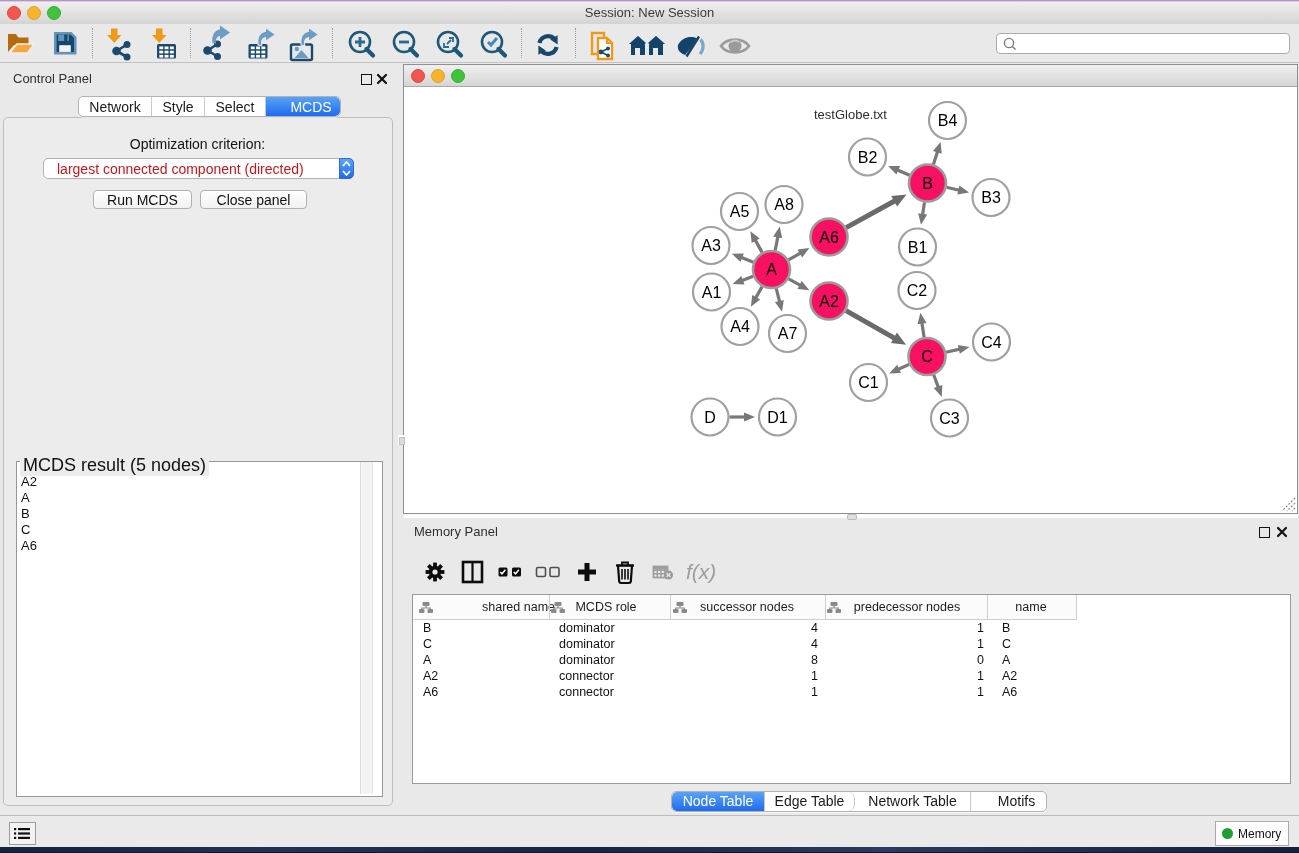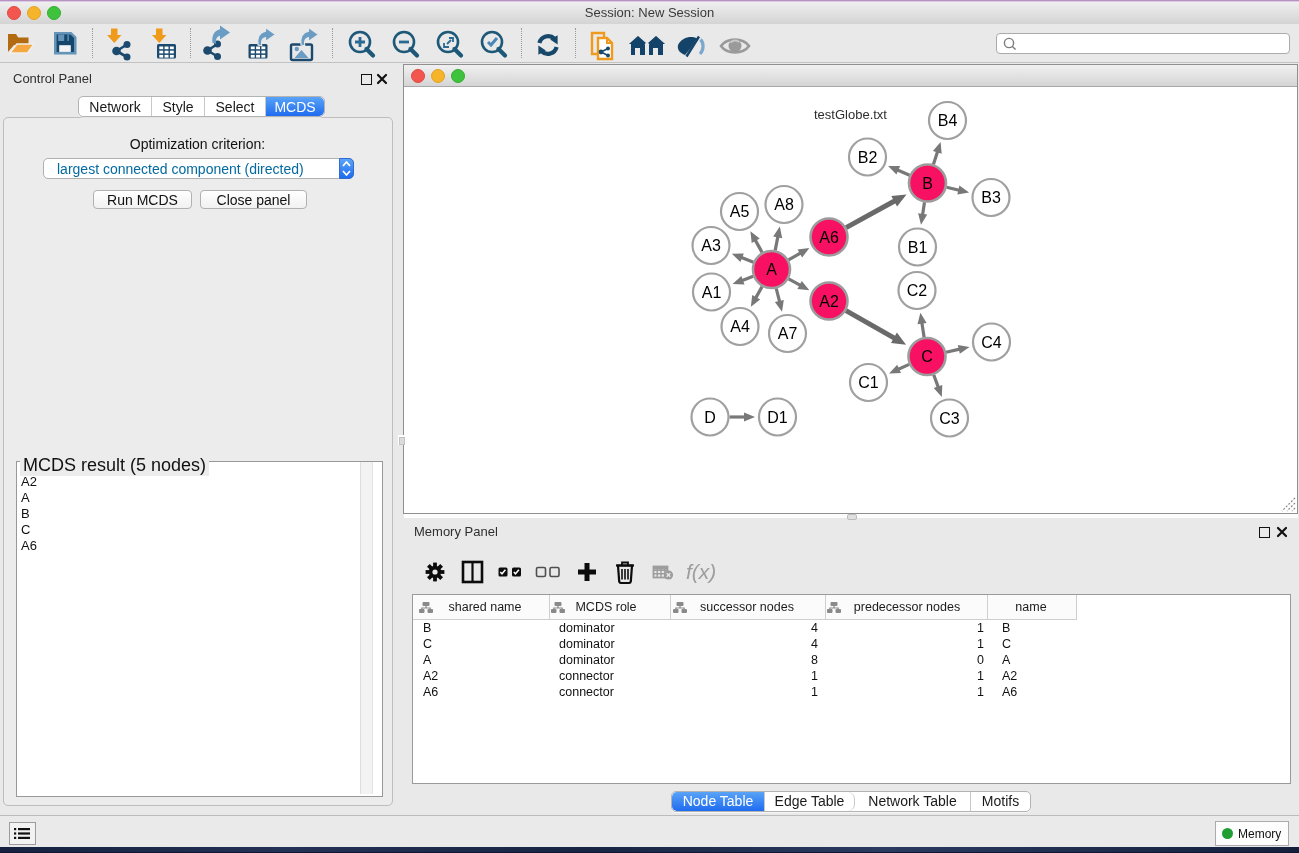--- a/index.html
+++ b/index.html
@@ -6,21 +6,21 @@
   body{width:1299px;height:853px;position:relative;overflow:hidden;
        font-family:"Liberation Sans",sans-serif;background:#e9e9e9;}
   .abs{position:absolute;}
   .ttl{font-size:13px;color:#2f2f2f;}
   svg text{font-family:"Liberation Sans",sans-serif;}
   .dotsep{position:absolute;top:28px;height:30px;width:0;border-left:1px dotted #9a9a9a;}
   .seg{position:absolute;display:flex;height:19px;border:1px solid #b3b3b3;border-radius:5px;background:#fff;
        box-shadow:0 1px 0 rgba(255,255,255,.6);}
   .seg .s{display:flex;align-items:center;justify-content:center;font-size:14px;color:#1a1a1a;
           border-right:1px solid #c9c9c9;height:19px;}
-  .seg .s:last-child{border-right:none;}
+  .seg .s:last-child{border-right:none;padding-left:16px;}
   .seg .sel{background:linear-gradient(#59a3f7,#1f6bef);color:#fff;}
   .btn{position:absolute;height:17px;background:linear-gradient(#ffffff,#f1f1f1);border:1px solid #b1b1b1;
        border-radius:4px;display:flex;align-items:center;justify-content:center;font-size:14px;color:#111;}
 </style>
 </head>
 <body>
 
 <div class="abs" style="left:0;top:0;width:1299px;height:2px;background:#b793c4;"></div>
 <div class="abs" style="left:0;top:1px;width:1299px;height:1px;background:#dcc8e2;"></div>
 <div class="abs" style="left:0;top:2px;width:1299px;height:22px;background:linear-gradient(#efefef,#d4d4d4);"></div>
@@ -206,21 +206,21 @@
 </div>
 
 <div class="abs" style="left:0;top:136px;width:395px;text-align:center;font-size:14px;color:#111;">Optimization criterion:</div>
 
 <div class="abs" style="left:43px;top:158px;width:311px;height:21px;background:#fff;border:1px solid #b1b1b1;border-radius:5px;box-sizing:border-box;"></div>
 <div class="abs" style="left:339px;top:158px;width:15px;height:21px;background:linear-gradient(#5ba4f8,#1f6bef);border:1px solid #2f6cd0;border-radius:0 5px 5px 0;box-sizing:border-box;"></div>
 <svg class="abs" style="left:339px;top:158px;" width="15" height="21" viewBox="0 0 15 21">
   <path d="M 4,8 L 7.5,4 L 11,8" fill="none" stroke="#fff" stroke-width="1.8" stroke-linejoin="round"></path>
   <path d="M 4,13 L 7.5,17 L 11,13" fill="none" stroke="#fff" stroke-width="1.8" stroke-linejoin="round"></path>
 </svg>
-<div class="abs" style="left:57px;top:161px;font-size:14px;color:#0369a1;text-align:center;">largest connected component (directed)</div>
+<div class="abs" style="left:57px;top:161px;font-size:14px;color:#b91c1c;text-align:center;">largest connected component (directed)</div>
 
 <div class="btn" style="left:93px;top:190px;width:97px;">Run MCDS</div>
 <div class="btn" style="left:200px;top:190px;width:105px;">Close panel</div>
 
 <div class="abs" style="left:16px;top:461px;width:365px;height:334px;border:1px solid #989898;background:#fff;"></div>
 <div class="abs" style="left:20px;top:455px;background:#ececec;padding:0 3px;font-size:18px;color:#111;">MCDS result (5 nodes)</div>
 <div class="abs" style="left:360px;top:462px;width:11px;height:332px;background:#f3f3f3;border-left:1px solid #dedede;border-right:1px solid #e4e4e4;"></div>
 <div class="abs" style="left:21px;top:474px;font-size:13px;color:#111;line-height:16px;">A2<br>A<br>B<br>C<br>A6</div>
 
 <div class="abs" style="left:403px;top:64px;width:895px;height:450px;background:#fff;border:1px solid #8f8f8f;box-sizing:border-box;"></div>
@@ -386,21 +386,21 @@
     <path d="M 4.7,1.2 L 8.3,4.8 M 8.3,1.2 L 4.7,4.8" stroke="#e9e9e9" stroke-width="1.3"></path>
   </g>
 
   <text x="283" y="27" font-family="Liberation Serif,serif" font-style="italic" font-size="21" fill="#9d9d9d">f(x)</text>
 </svg>
 </div>
 
 <div class="abs" style="left:412px;top:594px;width:879px;height:190px;background:#fff;border:1px solid #9a9a9a;box-sizing:border-box;"></div>
 <div class="abs" style="left:413px;top:595px;width:664px;height:24px;background:#fbfbfb;border-bottom:1px solid #cfcfcf;"></div>
 <div class="abs" style="left:413px;top:595px;width:877px;height:24px;font-size:12.5px;color:#1c1c1c;">
-  <span class="abs" style="left:2px;top:5px;width:140px;text-align:center;">shared name</span>
+  <span class="abs" style="left:2px;top:5px;width:140px;text-align:right;">shared name</span>
   <span class="abs" style="left:123px;top:5px;width:140px;text-align:center;">MCDS role</span>
   <span class="abs" style="left:264px;top:5px;width:140px;text-align:center;">successor nodes</span>
   <span class="abs" style="left:424px;top:5px;width:140px;text-align:center;">predecessor nodes</span>
   <span class="abs" style="left:548px;top:5px;width:140px;text-align:center;">name</span>
 </div>
 <svg class="abs" style="left:413px;top:595px;" width="877" height="24" viewBox="0 0 877 24">
   <g stroke="#cfcfcf" stroke-width="1">
       <path d="M 136.5,0 L 136.5,24 M 257.5,0 L 257.5,24 M 412.5,0 L 412.5,24 M 574.5,0 L 574.5,24 M 663.5,0 L 663.5,24"></path>
     </g>
   <g fill="#8a8a8a">

